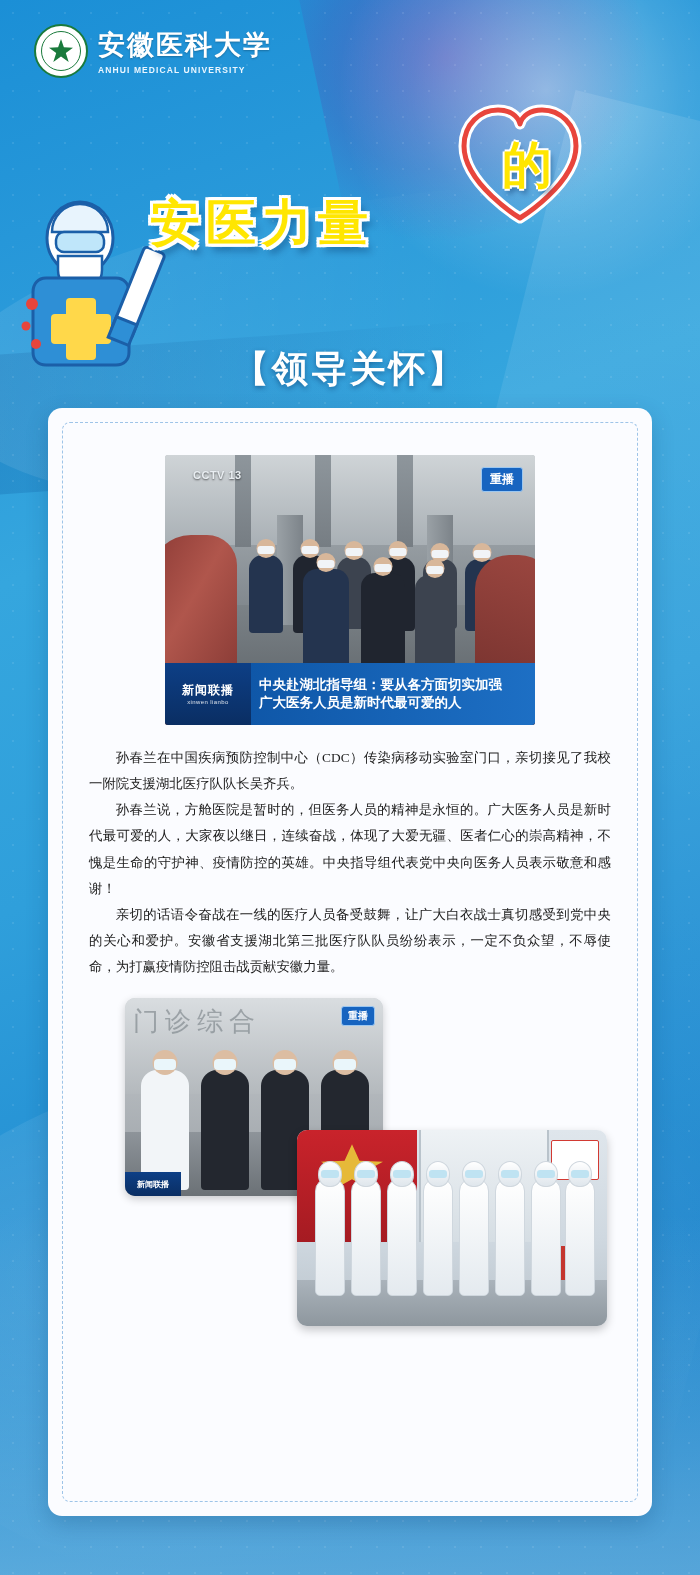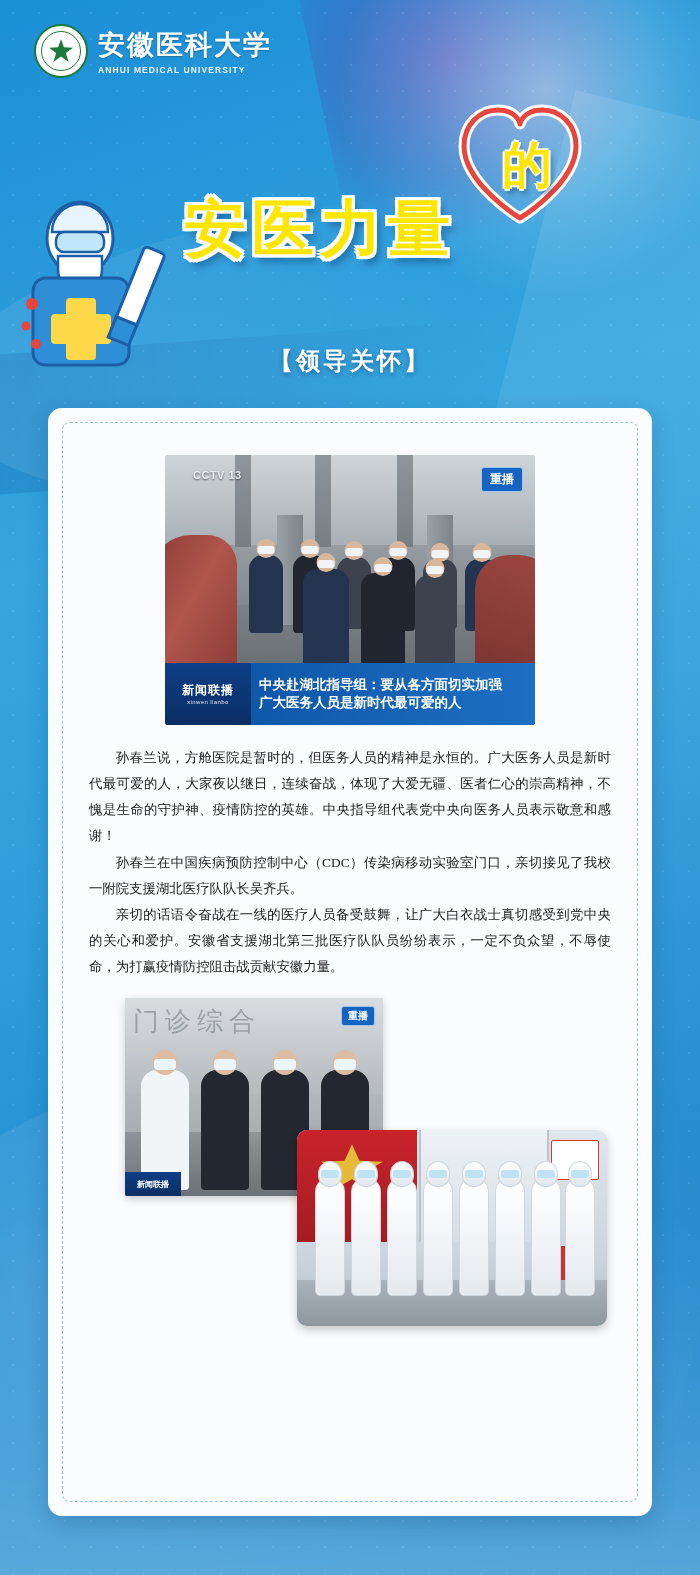--- a/index.html
+++ b/index.html
@@ -114,23 +114,23 @@
     font-family: "Liberation Serif", serif;
     font-size: 74px; font-weight: 700; line-height: 1.02;
     color: #ffe600;
     letter-spacing: 6px;
     text-shadow:
       3px 0 0 #fff, -3px 0 0 #fff, 0 3px 0 #fff, 0 -3px 0 #fff,
       3px 3px 0 #fff, -3px 3px 0 #fff, 3px -3px 0 #fff, -3px -3px 0 #fff,
       5px 7px 7px rgba(0,40,90,.45);
   }
   .title-second {
-    position: absolute; left: 184px; top: 108px;
-    font-family: "Liberation Serif", serif;
-    font-size: 62px; font-weight: 700; line-height: 1.02;
+    position: absolute; left: 150px; top: 108px;
+    font-family: "Liberation Serif", serif;
+    font-size: 50px; font-weight: 700; line-height: 1.02;
     color: #ffe600;
     letter-spacing: 6px;
     text-shadow:
       3px 0 0 #fff, -3px 0 0 #fff, 0 3px 0 #fff, 0 -3px 0 #fff,
       3px 3px 0 #fff, -3px 3px 0 #fff, 3px -3px 0 #fff, -3px -3px 0 #fff,
       5px 7px 7px rgba(0,40,90,.45);
   }
   .title-de {
     position: absolute; right: 148px; top: 42px;
     font-family: "Liberation Serif", serif;
@@ -140,21 +140,21 @@
 
   
   .mascot { position: absolute; left: 18px; top: 96px; width: 150px; height: 210px; }
   .mascot svg { width: 100%; height: 100%; display: block; }
 
   
   .section-heading {
     position: absolute; left: 0; right: 0; top: 345px;
     text-align: center;
     font-family: "Liberation Serif", serif;
-    font-size: 24px; font-weight: 700; color: #ffffff;
+    font-size: 36px; font-weight: 700; color: #ffffff;
     letter-spacing: 3px;
     text-shadow: 0 2px 5px rgba(0,40,90,.45);
     z-index: 5;
   }
 
   
   .card {
     position: absolute;
     left: 48px; top: 408px;
     width: 604px; height: 1108px;
@@ -273,21 +273,21 @@
     color: #1b1b1b;
     text-align: justify;
   }
   .body-text p { text-indent: 2em; }
 
   
   .photo-row { position: relative; margin-top: 18px; height: 330px; }
   .photo-b {
     position: absolute; left: 36px; top: 0;
     width: 258px; height: 198px;
-    border-radius: 2px; overflow: hidden;
+    border-radius: 10px; overflow: hidden;
     background: linear-gradient(180deg, #c8ccd0, #9aa0a5);
     box-shadow: 0 3px 8px rgba(0,0,0,.2);
   }
   .pb-wall {
     position: absolute; left: 0; right: 0; top: 0; height: 96px;
     background: linear-gradient(180deg, #d9dde0, #b4b9bd);
   }
   .pb-sign {
     position: absolute; left: 8px; top: 6px;
     font-family: "Liberation Serif", serif;
@@ -479,22 +479,22 @@
           <div class="pm-logo-en">xinwen lianbo</div>
         </div>
         <div class="pm-headline">
           <div>中央赴湖北指导组：要从各方面切实加强</div>
           <div>广大医务人员是新时代最可爱的人</div>
         </div>
       </div>
     </div>
 
     <div class="body-text">
+      <p>孙春兰在中国疾病预防控制中心（CDC）传染病移动实验室门口，亲切接见了我校一附院支援湖北医疗队队长吴齐兵。</p>
       <p>孙春兰说，方舱医院是暂时的，但医务人员的精神是永恒的。广大医务人员是新时代最可爱的人，大家夜以继日，连续奋战，体现了大爱无疆、医者仁心的崇高精神，不愧是生命的守护神、疫情防控的英雄。中央指导组代表党中央向医务人员表示敬意和感谢！</p>
-      <p>孙春兰在中国疾病预防控制中心（CDC）传染病移动实验室门口，亲切接见了我校一附院支援湖北医疗队队长吴齐兵。</p>
       <p>亲切的话语令奋战在一线的医疗人员备受鼓舞，让广大白衣战士真切感受到党中央的关心和爱护。安徽省支援湖北第三批医疗队队员纷纷表示，一定不负众望，不辱使命，为打赢疫情防控阻击战贡献安徽力量。</p>
     </div>
 
     <div class="photo-row">
 
       <div class="photo-b">
         <div class="pb-wall"></div>
         <div class="pb-sign">门诊综合</div>
         <div class="pb-floor"></div>
         <div class="pb-person white" style="left:16px"></div>

